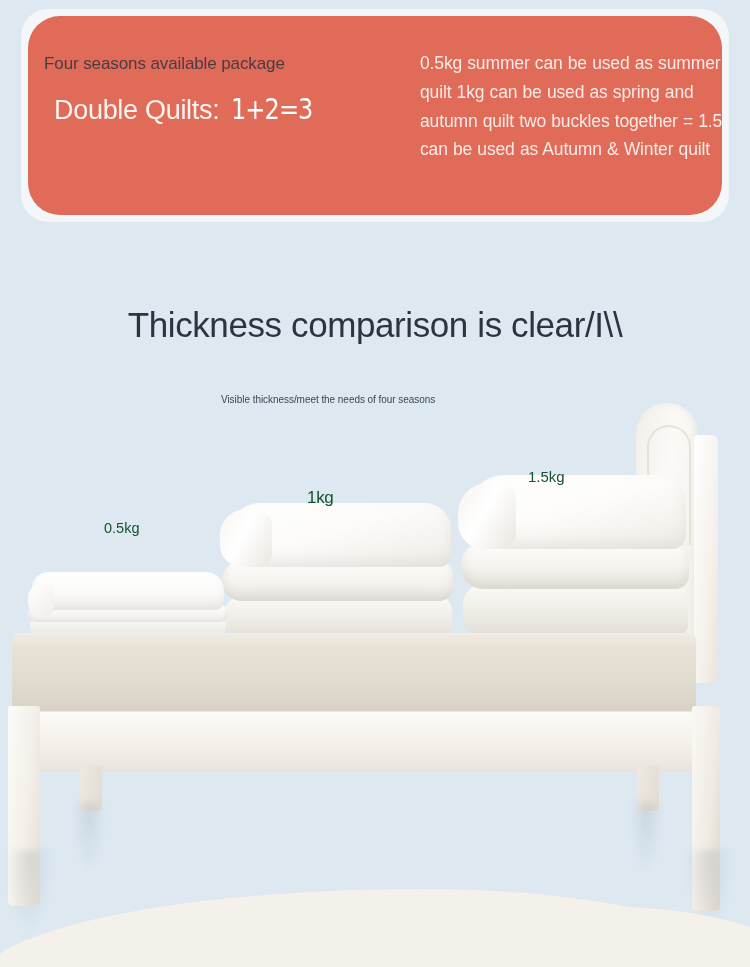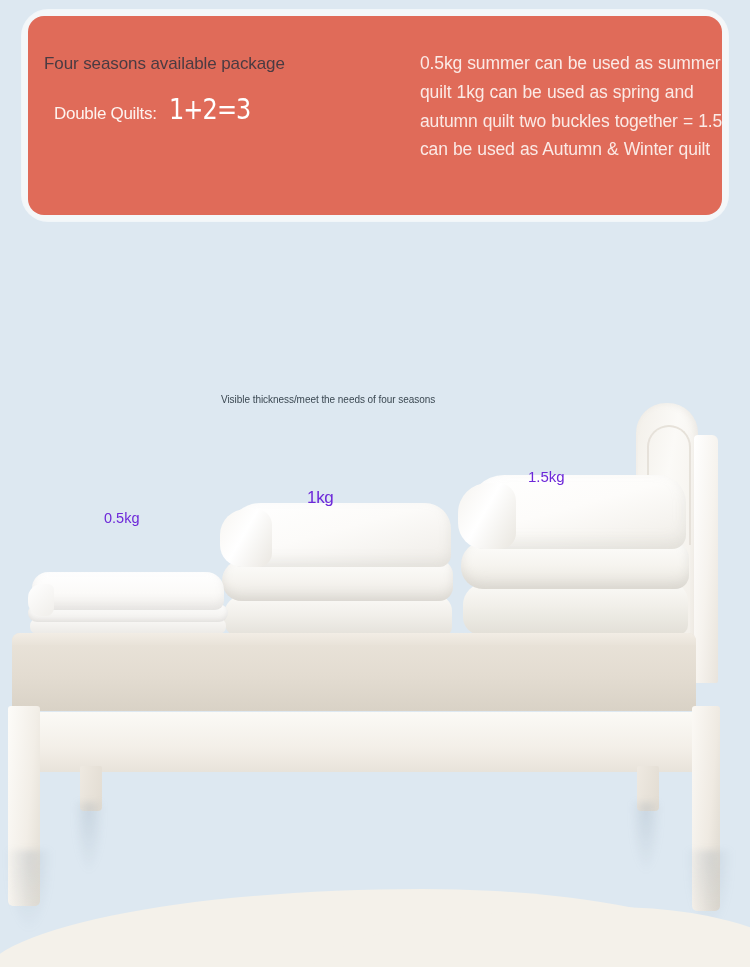--- a/index.html
+++ b/index.html
@@ -37,21 +37,21 @@
     background: #f4f7f9;
     box-shadow: 0 0 0 1px rgba(255,255,255,0.6);
   }
 
   .promo-card {
     position: absolute;
     left: 28px;
     top: 16px;
     width: 694px;
     height: 199px;
-    border-radius: 16px;
+    border-radius: 32px;
     background: #e06b59;
     overflow: hidden;
   }
 
   .promo-left {
     position: absolute;
     left: 10px;
     top: 38px;
     width: 390px;
   }
@@ -75,21 +75,21 @@
 
   .promo-subline {
     margin-top: 18px;
     padding-left: 16px;
     display: flex;
     align-items: baseline;
     white-space: nowrap;
   }
 
   .promo-subline-label {
-    font-size: 17px;
+    font-size: 27px;
     color: #fdf3ef;
     letter-spacing: -0.3px;
   }
 
   .promo-equation {
     font-size: 29px;
     color: #ffffff;
     margin-left: 12px;
     letter-spacing: -1px;
     font-family: "DejaVu Sans", sans-serif;
@@ -389,25 +389,25 @@
     position: absolute;
     left: 5px; top: 108px;
     width: 225px; height: 52px;
     background: linear-gradient(180deg,#fbfaf7 0%, #f1efe9 45%, #e2dfd7 100%);
     border-radius: 22px 18px 10px 18px;
   }
 
   
   .weight-label {
     position: absolute;
-    color: #6d28d9;
+    color: #14532d;
     white-space: nowrap;
     text-align: center;
   }
-  .label-05 { left: 104px; top: 130px; font-size: 14.5px; }
+  .label-05 { left: 104px; top: 140px; font-size: 14.5px; }
   .label-1  { left: 307px; top: 108px; font-size: 17px; letter-spacing: -0.3px; }
   .label-15 { left: 528px; top: 88px;  font-size: 15px; }
 
 </style>
 </head>
 <body>
 
 <div class="page">
 
   <div class="promo-card-ring"></div>
@@ -420,20 +420,21 @@
       <div class="promo-subline">
         <span class="promo-subline-label">Double Quilts:</span>
         <span class="promo-equation">1+2=3</span>
       </div>
     </div>
 
     <div class="promo-right">0.5kg summer can be used as summer quilt 1kg can be used as spring and autumn quilt two buckles together = 1.5kg can be used as Autumn &amp; Winter quilt</div>
 
   </div>
 
+  <div class="section-heading">Thickness comparison is clear/I\\</div>
 
   <div class="section-subheading">Visible thickness/meet the needs of four seasons</div>
 
   <div class="scene">
 
     <div class="headboard">
       <div class="headboard-panel"></div>
       <div class="headboard-inner-arch"></div>
       <div class="headboard-post"></div>
     </div>

